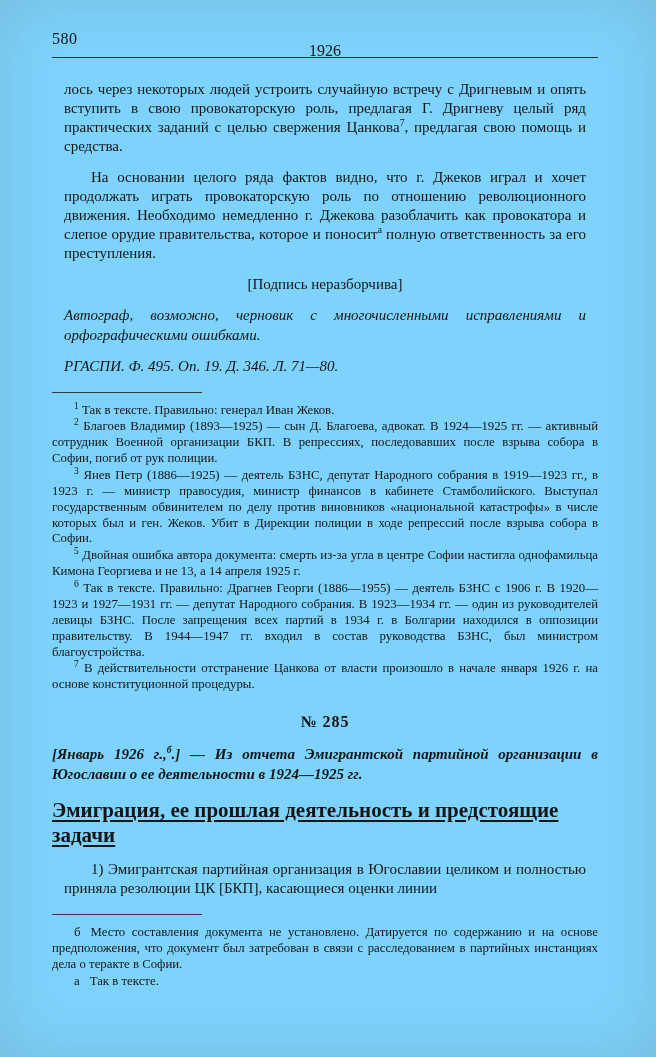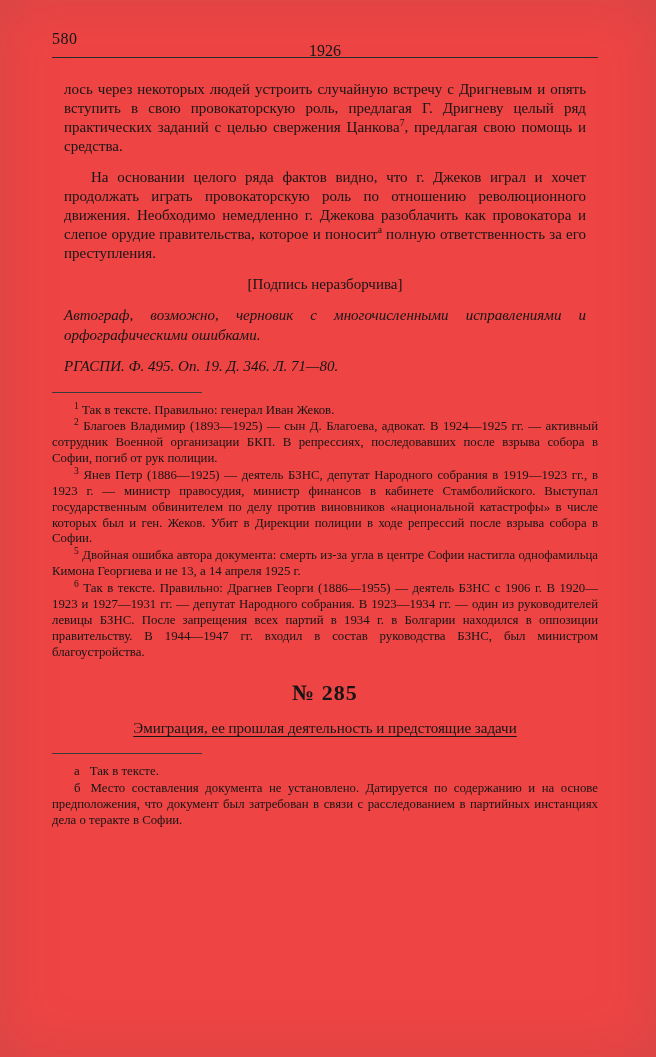--- a/index.html
+++ b/index.html
@@ -1,19 +1,19 @@
 <!DOCTYPE html>
 <html lang="ru"><head>
 <meta charset="utf-8">
 <style>
   html,body { margin:0; padding:0; background:#e8e6e0; }
   .page {
     width:656px; height:1057px;
     margin:0 auto;
-    background:#ef4444;
+    background:#7dd3fc;
     box-shadow: inset 0 0 60px rgba(90,85,70,.18);
     font-family:"Liberation Serif", serif;
     color:#151515;
     box-sizing:border-box;
     padding:30px 58px 0 52px;
     overflow:hidden;
     position:relative;
   }
   
   .hdr { position:relative; height:24px; font-size:16px; }
@@ -29,23 +29,23 @@
 
   .sig { text-align:center; margin:10px 0 14px 0; }
   .note { font-style:italic; text-align:justify; margin:0; }
   .archive { font-style:italic; margin:2px 0 0 0; }
 
   .fnsep { width:150px; border:0; border-top:1px solid #3a3a3a; margin:16px 0 10px 0; }
 
   .fns { font-size:12.8px; line-height:1.24; text-align:justify; }
   .fns p { margin:1px 0; text-indent:22px; }
 
-  .docnum { text-align:center; font-weight:bold; font-size:22px; margin:20px 0 14px 0; letter-spacing:1px;font-family:Liberation Serif, serif; }
+  .docnum { text-align:center; font-weight:bold; font-size:16px; margin:20px 0 14px 0; letter-spacing:1px;font-family:Liberation Serif, serif; }
   .docheading { font-weight:bold; font-style:italic; font-size:15px; line-height:1.3; text-align:justify; margin:0 0 14px 0; }
-  .section-heading { text-align:center; font-weight:normal; font-size:15px; margin:6px 0 12px 0; }
+  .section-heading { text-align:left; font-weight:bold; font-size:21px; margin:6px 0 12px 0; }
   .section-heading span { text-decoration:underline; text-underline-offset:3px; }
 
   .lfns { font-size:12.8px; line-height:1.24; text-align:justify; }
   .lfns p { margin:1px 0; text-indent:22px; }
   .lfn-letter { padding-right:10px; }
 </style>
 </head>
 <body>
 
 <div class="page">
@@ -66,29 +66,32 @@
     <p class="archive">РГАСПИ. Ф. 495. Оп. 19. Д. 346. Л. 71—80.</p>
   </div>
 
   <hr class="fnsep">
   <div class="fns">
     <p><sup>1</sup> <span>Так в тексте. Правильно: генерал Иван Жеков.</span></p>
     <p><sup>2</sup> <span>Благоев Владимир (1893—1925) — сын Д. Благоева, адвокат. В 1924—1925 гг. — активный сотрудник Военной организации БКП. В репрессиях, последовавших после взрыва собора в Софии, погиб от рук полиции.</span></p>
     <p><sup>3</sup> <span>Янев Петр (1886—1925) — деятель БЗНС, депутат Народного собрания в 1919—1923 гг., в 1923 г. — министр правосудия, министр финансов в кабинете Стамболийского. Выступал государственным обвинителем по делу против виновников «национальной катастрофы» в числе которых был и ген. Жеков. Убит в Дирекции полиции в ходе репрессий после взрыва собора в Софии.</span></p>
     <p><sup>5</sup> <span>Двойная ошибка автора документа: смерть из-за угла в центре Софии настигла однофамильца Кимона Георгиева и не 13, а 14 апреля 1925 г.</span></p>
     <p><sup>6</sup> <span>Так в тексте. Правильно: Драгнев Георги (1886—1955) — деятель БЗНС с 1906 г. В 1920—1923 и 1927—1931 гг. — депутат Народного собрания. В 1923—1934 гг. — один из руководителей левицы БЗНС. После запрещения всех партий в 1934 г. в Болгарии находился в оппозиции правительству. В 1944—1947 гг. входил в состав руководства БЗНС, был министром благоустройства.</span></p>
+    <p><sup>7</sup> <span>В действительности отстранение Цанкова от власти произошло в начале января 1926 г. на основе конституционной процедуры.</span></p>
   </div>
 
   <div class="docnum">№ 285</div>
 
+  <p class="docheading"><span>[Январь 1926 г.,</span><sup>б</sup><span>.] — Из отчета Эмигрантской партийной организации в Югославии о ее деятельности в 1924—1925 гг.</span></p>
 
   <div class="section-heading"><span>Эмиграция, ее прошлая деятельность и предстоящие задачи</span></div>
 
   <div class="bodytext" style="margin-top:0;">
+    <p class="indent">1) Эмигрантская партийная организация в Югославии целиком и полностью приняла резолюции ЦК [БКП], касающиеся оценки линии</p>
   </div>
 
   <hr class="fnsep">
   <div class="lfns">
+    <p><span class="lfn-letter">б</span><span>Место составления документа не установлено. Датируется по содержанию и на основе предположения, что документ был затребован в связи с расследованием в партийных инстанциях дела о теракте в Софии.</span></p>
     <p><span class="lfn-letter">а</span><span>Так в тексте.</span></p>
-    <p><span class="lfn-letter">б</span><span>Место составления документа не установлено. Датируется по содержанию и на основе предположения, что документ был затребован в связи с расследованием в партийных инстанциях дела о теракте в Софии.</span></p>
   </div>
 
 </div>
 
 </body></html>

